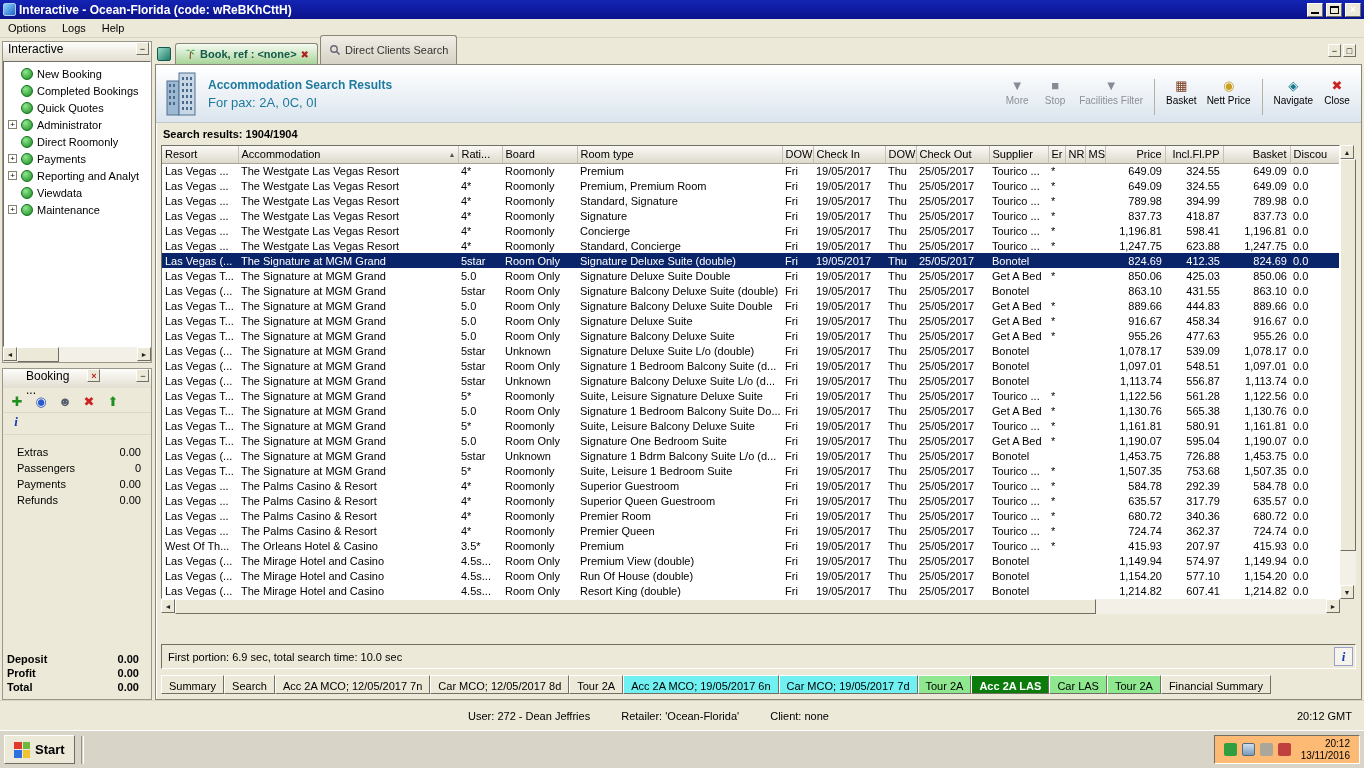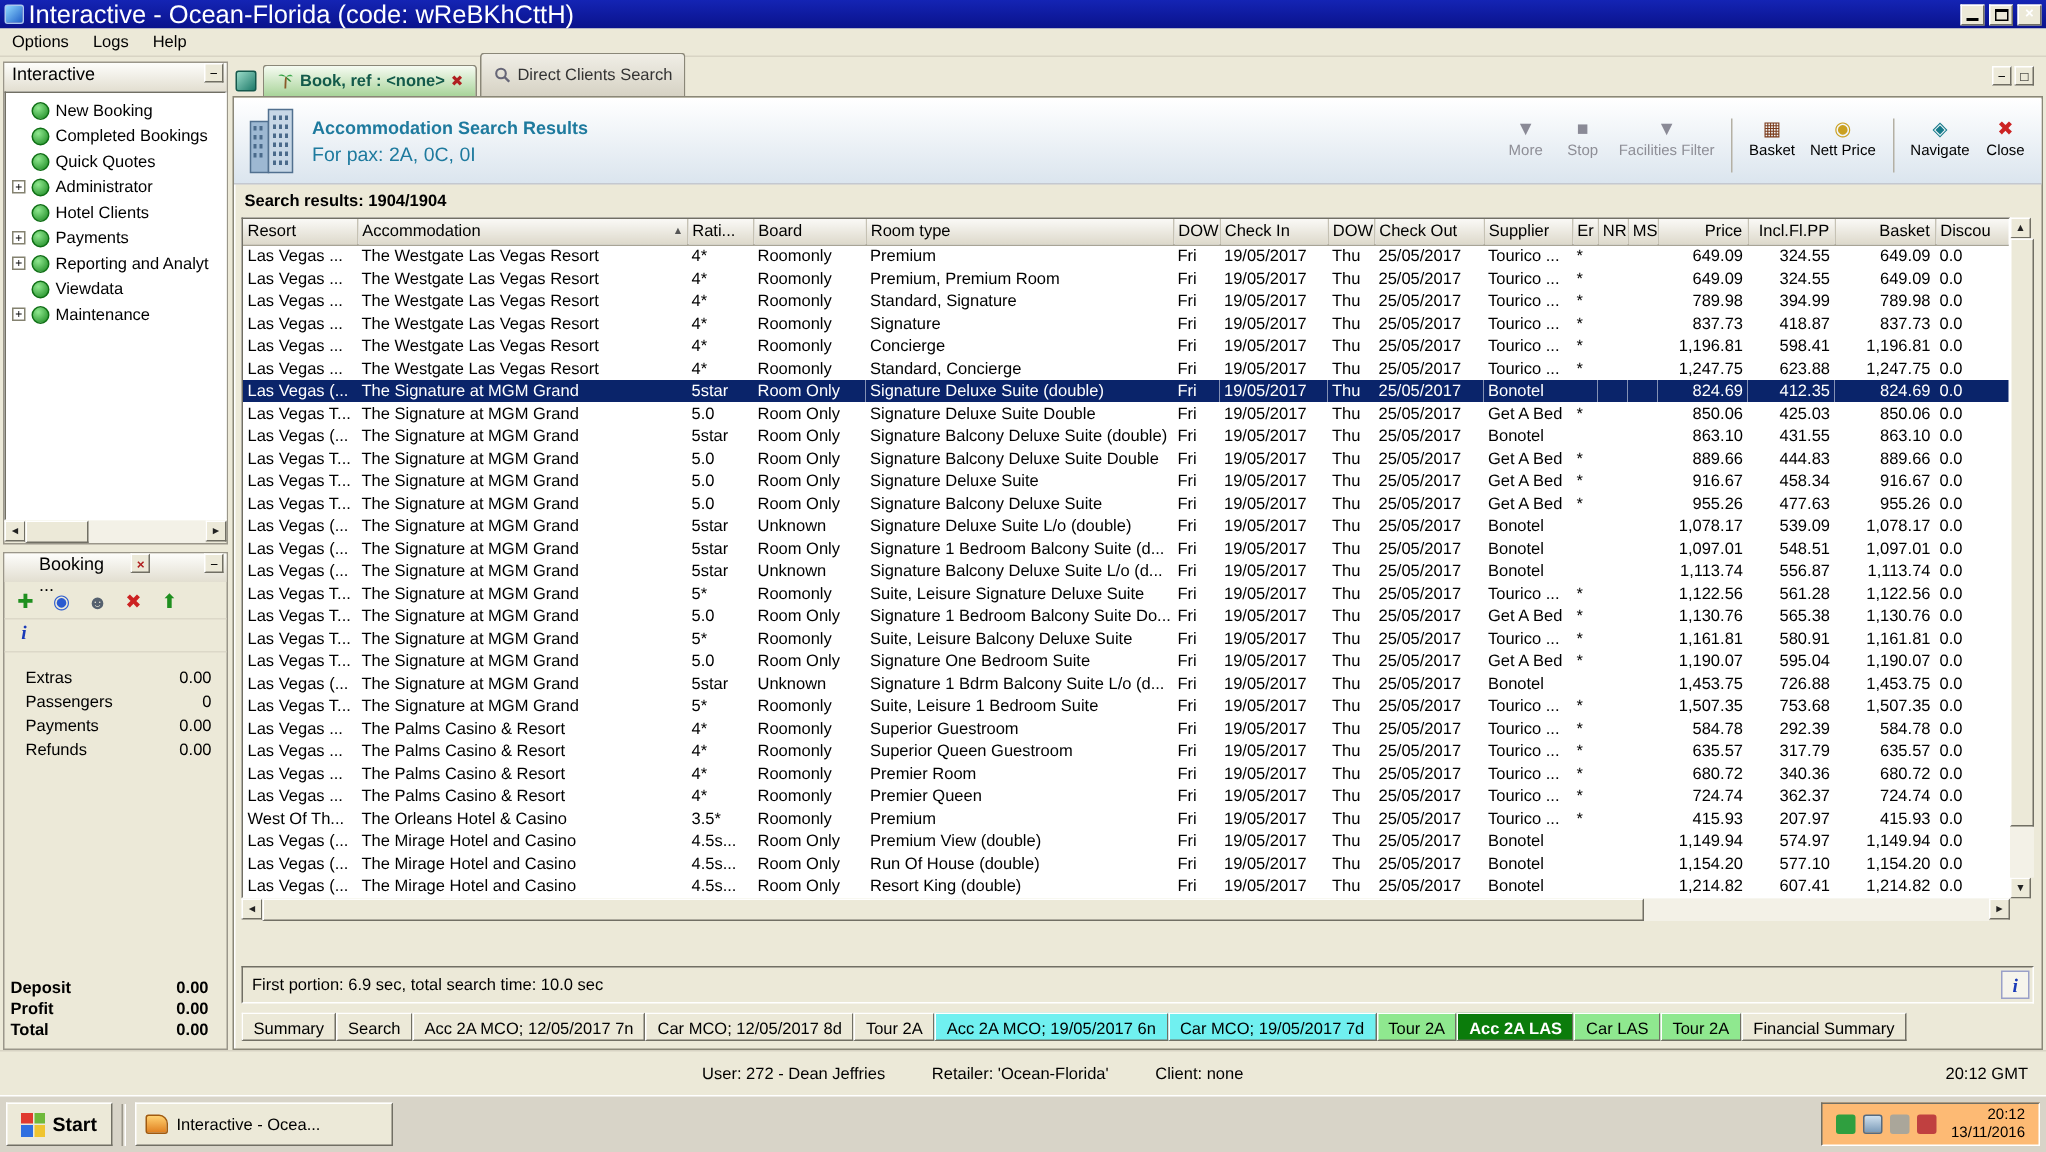--- a/index.html
+++ b/index.html
@@ -3,21 +3,21 @@
 <meta charset="utf-8">
 <style>
 *{margin:0;padding:0;box-sizing:border-box}
 html,body{width:1364px;height:768px;overflow:hidden}
 body{font-family:"Liberation Sans","DejaVu Sans",sans-serif;font-size:11px;background:#ECE9D8;position:relative;color:#000;cursor:default}
 button{font:inherit;color:inherit;background:none;border:none;cursor:default}
 
 
 .titlebar{height:19px;background:linear-gradient(180deg,#1424b4,#0a128c);display:flex;align-items:center;gap:3px;padding:0 3px;color:#fff}
 .win-icon{width:13px;height:13px;background:linear-gradient(135deg,#8fd8ff,#1f5fc8);border:1px solid #aac8ee;border-radius:2px;flex:0 0 13px}
-.titlebar .ttl{flex:1;font-weight:normal;font-size:17px;white-space:nowrap;overflow:hidden}
+.titlebar .ttl{flex:1;font-weight:bold;font-size:12px;white-space:nowrap;overflow:hidden}
 .winbtn{width:16px;height:14px;background:#ECE9D8;border:1px solid;border-color:#fff #716f64 #716f64 #fff;display:flex;align-items:center;justify-content:center;font-size:10px;font-weight:bold;padding:0}
 .glyph-min{width:8px;height:2px;background:#000;margin-top:7px;display:block}
 .glyph-max{width:9px;height:8px;border:1px solid #000;border-top:2px solid #000;display:block}
 
 
 .menubar{height:19px;background:#ECE9D8;display:flex;align-items:center;border-bottom:1px solid #d8d4c4}
 .menu-item{padding:2px 8px}
 
 
 .app{position:absolute;top:38px;left:0;width:1364px;height:662px;display:flex;padding:3px 2px 0;gap:3px}
@@ -188,21 +188,21 @@
               <span>Quick Quotes</span>
             </div>
             <div class="tree-item">
               <span class="tree-plus">+</span>
               <span class="tree-ic"></span>
               <span>Administrator</span>
             </div>
             <div class="tree-item">
               <span class="tree-plus empty"></span>
               <span class="tree-ic"></span>
-              <span>Hotel Clients</span>
+              <span>Direct Roomonly</span>
             </div>
             <div class="tree-item">
               <span class="tree-plus">+</span>
               <span class="tree-ic"></span>
               <span>Payments</span>
             </div>
             <div class="tree-item">
               <span class="tree-plus">+</span>
               <span class="tree-ic"></span>
               <span>Reporting and Analyt</span>
@@ -1051,24 +1051,20 @@
     <button class="startbtn">
       <span class="flag">
           <i class="f1"></i>
           <i class="f2"></i>
           <i class="f3"></i>
           <i class="f4"></i>
         </span>
       <span>Start</span>
     </button>
     <div class="taskdiv"></div>
-    <button class="taskbtn">
-      <span class="task-ic"></span>
-      <span>Interactive - Ocea...</span>
-    </button>
     <div class="tspacer"></div>
     <div class="tray">
       <span class="tray-ic t1"></span>
       <span class="tray-ic t2"></span>
       <span class="tray-ic t3"></span>
       <span class="tray-ic t4"></span>
       <div class="clock">
         <div>20:12</div>
         <div>13/11/2016</div>
       </div>

